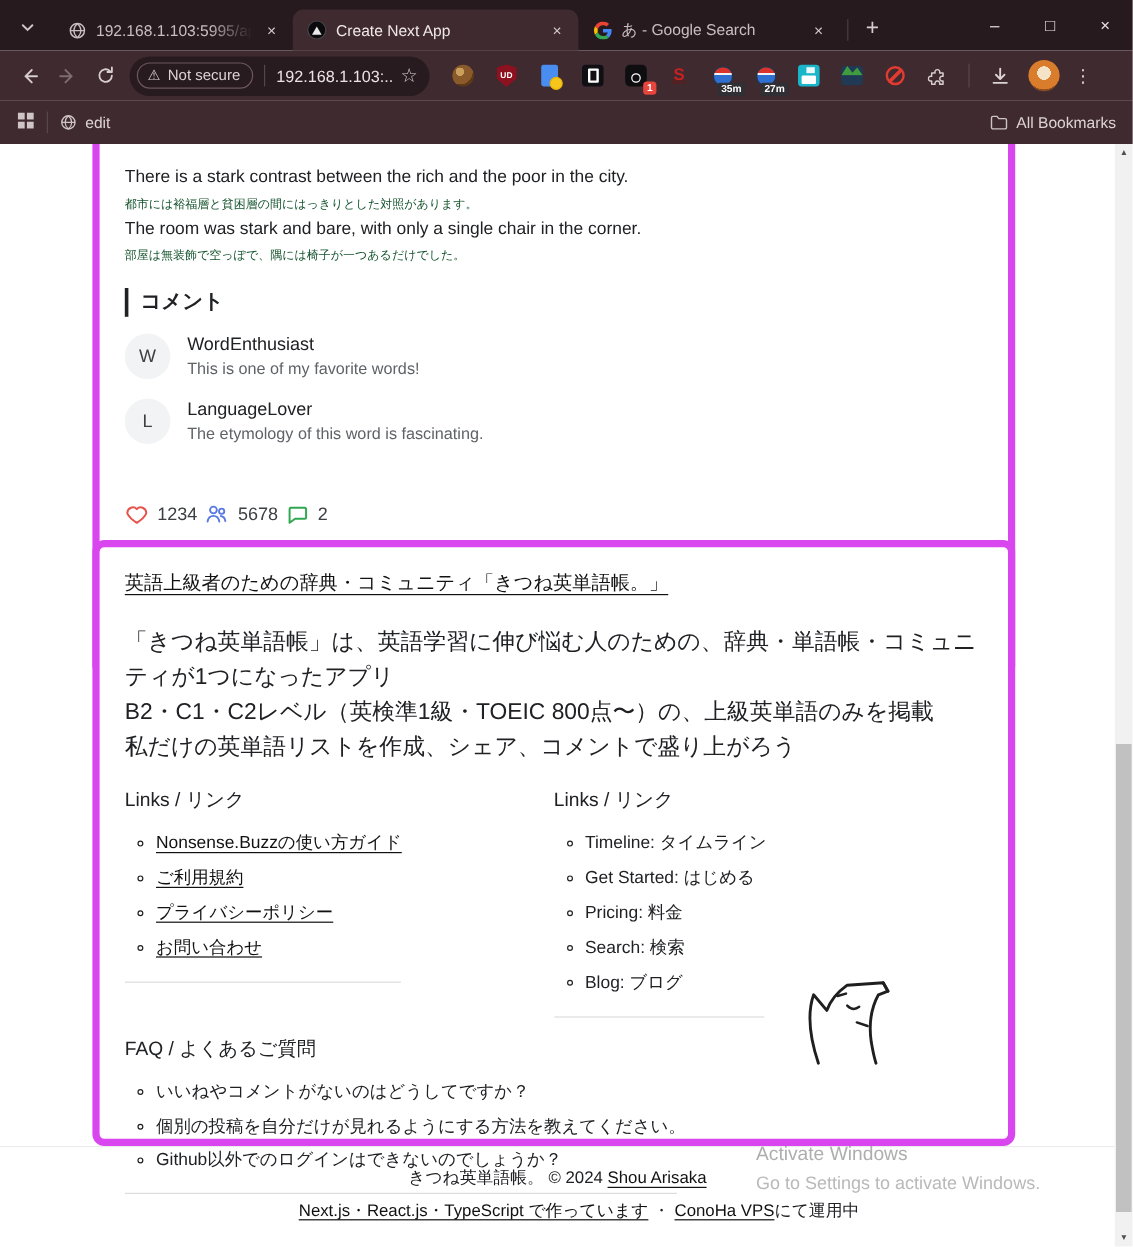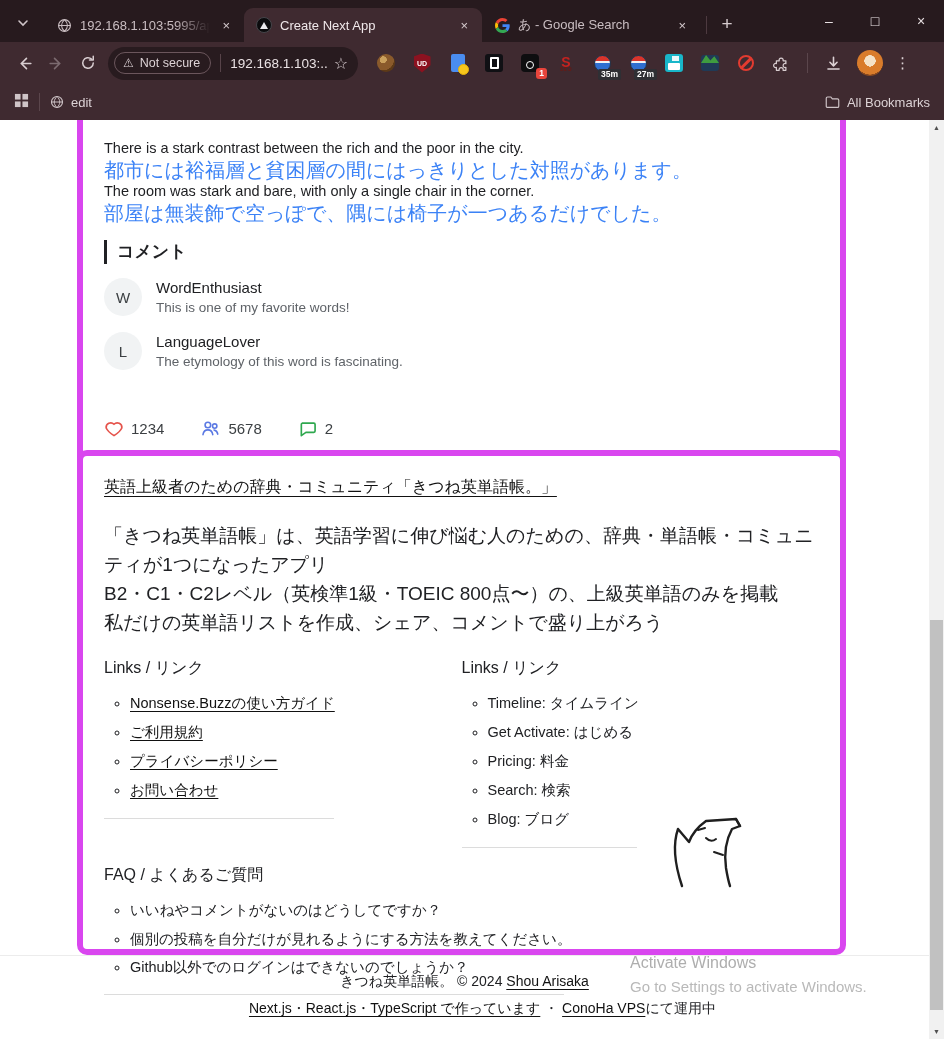--- a/index.html
+++ b/index.html
@@ -63,28 +63,28 @@
   .bb-sep{width:1px;height:18px;background:#5b464c;margin:0 10px;}
   .bb-item{display:flex;align-items:center;gap:7px;cursor:pointer;justify-content:center;}
   .bb-right{margin-left:auto;display:flex;align-items:center;gap:7px;cursor:pointer;}
 
   
   .content{position:relative;height:919px;background:#fff;overflow:hidden;}
   .card{position:absolute;left:77px;width:769px;background:#fff;border:6px solid #d946ef;border-radius:10px;}
   .card1{top:-36px;height:481px;padding:48px 21px 0;}
   .card2{top:330px;height:505px;padding:20px 21px 0;}
   .ex-en{font-size:14.5px;line-height:21.5px;color:#202124;}
-  .ex-ja{font-size:20px;line-height:21.5px;color:#3b82f6;}
+  .ex-ja{font-size:10px;line-height:21.5px;color:#14532d;}
   .cm-head{margin-top:16px;font-size:17px;line-height:24px;border-left:3px solid #202124;padding-left:10px;color:#202124;}
   .cm-list{margin-top:14px;display:flex;flex-direction:column;gap:14px;}
   .cm-row{display:flex;gap:14px;}
   .cm-av{width:38px;height:38px;border-radius:50%;background:#f1f3f4;color:#3c4043;font-size:15px;display:flex;align-items:center;justify-content:center;flex:0 0 38px;}
   .cm-name{font-size:15px;line-height:20px;color:#202124;}
   .cm-text{font-size:13.5px;line-height:20px;color:#5f6368;}
-  .stats{margin-top:46px;display:flex;align-items:center;gap:36px;}
+  .stats{margin-top:46px;display:flex;align-items:center;gap:6px;}
   .stat{display:flex;align-items:center;gap:7px;font-size:15px;color:#3c4043;cursor:pointer;}
   .tags{margin-left:auto;display:flex;gap:10px;}
   .tag{border:1px solid #e0e0e0;border-radius:999px;padding:3px 13px;font-size:12.5px;font-weight:bold;color:#111;cursor:pointer;white-space:nowrap;}
 
   .about-title{font-size:16px;font-weight:normal;line-height:22px;color:#111;text-decoration:underline;text-underline-offset:4px;cursor:pointer;display:inline-block;}
   .about-desc{margin-top:23px;}
   .about-desc p{font-size:19px;line-height:29px;color:#202124;}
   .cols{display:flex;margin-top:20px;}
   .col{width:50%;}
   .col-title{font-size:16px;line-height:22px;color:#202124;font-weight:normal;}
@@ -358,21 +358,21 @@
           <li><a>ご利用規約</a></li>
           <li><a>プライバシーポリシー</a></li>
           <li><a>お問い合わせ</a></li>
         </ul>
         <hr class="col-hr hr-left">
       </div>
       <div class="col">
         <h4 class="col-title">Links / リンク</h4>
         <ul>
           <li>Timeline: タイムライン</li>
-          <li>Get Activate: はじめる</li>
+          <li>Get Started: はじめる</li>
           <li>Pricing: 料金</li>
           <li>Search: 検索</li>
           <li>Blog: ブログ</li>
         </ul>
         <hr class="col-hr hr-right">
       </div>
     </div>
 
     <div class="faq">
       <h4 class="col-title">FAQ / よくあるご質問</h4>

